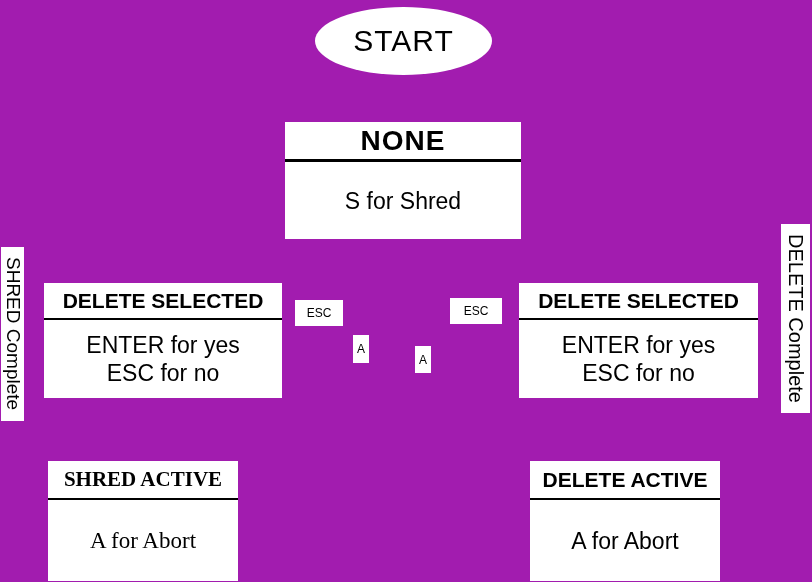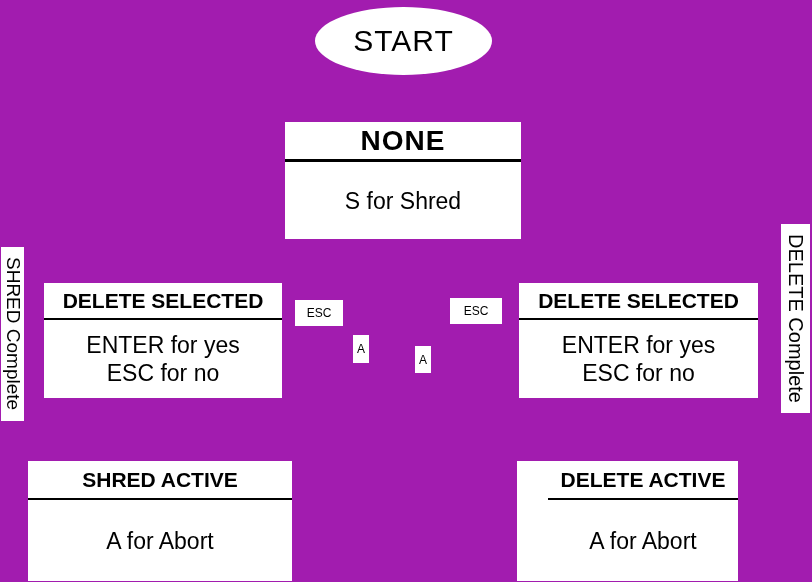--- a/index.html
+++ b/index.html
@@ -49,22 +49,22 @@
   }
   .state .body .line { line-height: 28px; }
 
   .state-none { left: 285px; top: 122px; width: 236px; height: 117px; }
   .state-none .title { height: 37px; font-size: 28px; border-bottom-width: 3px; letter-spacing: 1px; }
 
   .state-shred-selected { left: 44px;  top: 283px; width: 238px; height: 115px; }
   .state-delete-selected{ left: 519px; top: 283px; width: 239px; height: 115px; }
   .state-shred-selected .title, .state-delete-selected .title { height: 35px; font-size: 21px; }
 
-  .state-shred-active { left: 28px;  top: 461px; width: 264px; height: 120px; }
-  .state-delete-active{ left: 517px; top: 461px; width: 190px; height: 120px; padding-left: 31px; }
+  .state-shred-active { left: 48px;  top: 461px; width: 190px; height: 120px; font-family: Liberation Serif, serif; }
+  .state-delete-active{ left: 530px; top: 461px; width: 190px; height: 120px; }
   .state-shred-active .title, .state-delete-active .title { height: 37px; font-size: 21px; }
 
   
   .edge-label {
     position: absolute;
     background: #ffffff;
     display: flex; align-items: center; justify-content: center;
     font-size: 12px;
     line-height: 1;
   }

